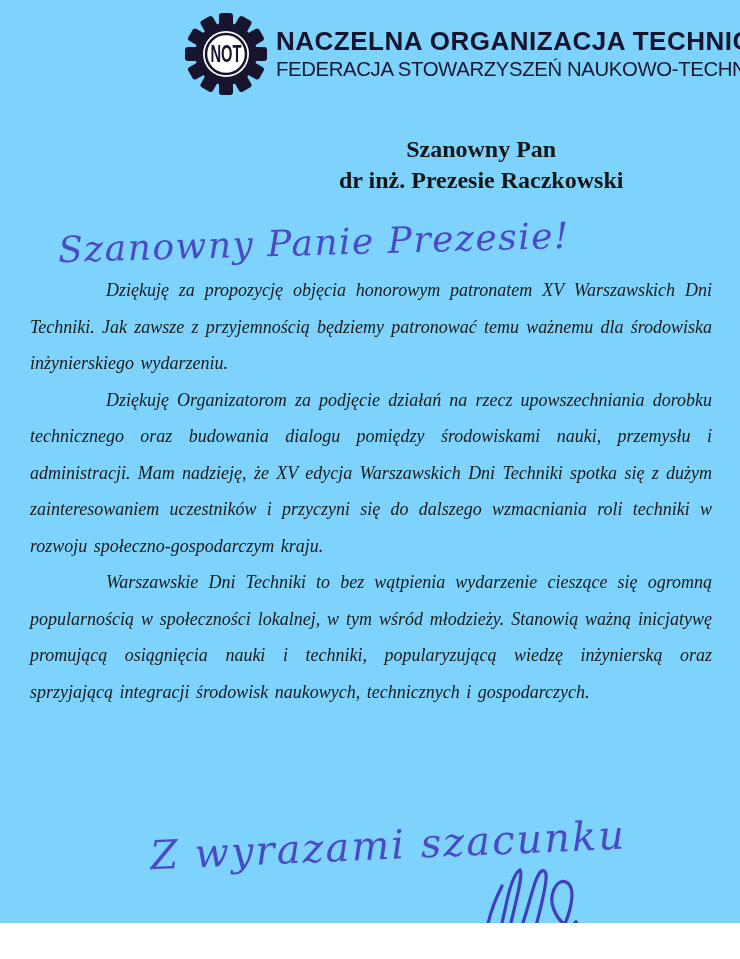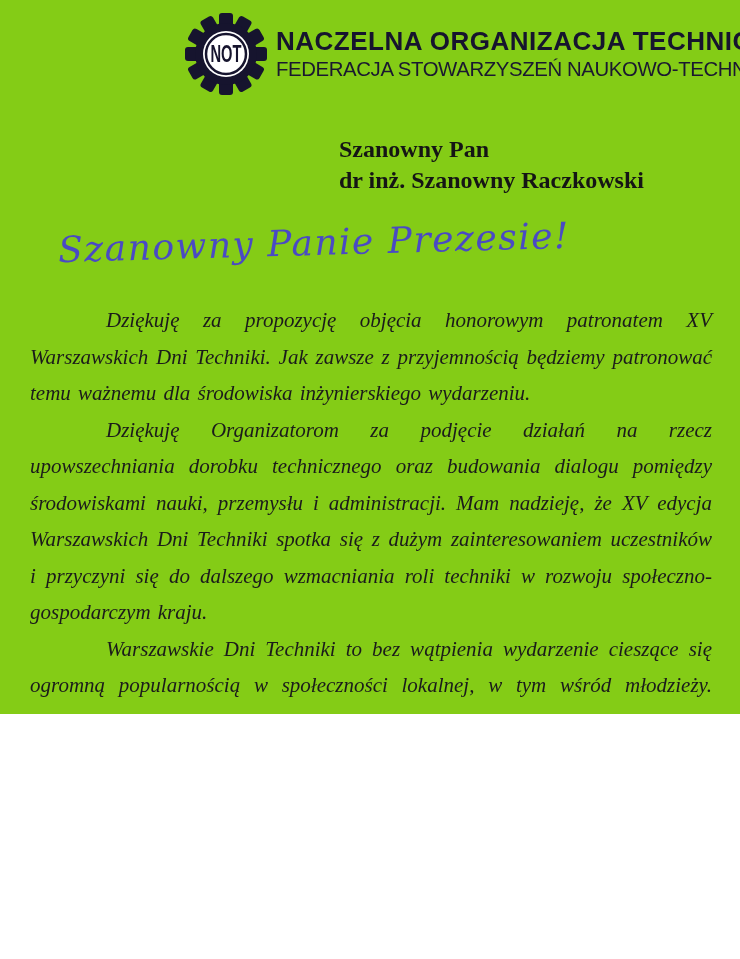--- a/index.html
+++ b/index.html
@@ -3,22 +3,22 @@
 <meta charset="utf-8">
 <style>
   html, body {
     margin: 0;
     padding: 0;
     background: #ffffff;
   }
   .page {
     position: relative;
     width: 740px;
-    height: 714px;
-    background: #84cc16;
+    height: 923px;
+    background: #7dd3fc;
     overflow: hidden;
     font-family: "Liberation Serif", serif;
   }
 
   
   .letterhead {
     position: absolute;
     top: 12px;
     left: 184px;
     display: flex;
@@ -55,20 +55,21 @@
   
   .recipient {
     position: absolute;
     top: 134px;
     left: 339px;
     font-family: "Liberation Serif", serif;
     font-weight: bold;
     font-size: 24px;
     line-height: 31px;
     color: #151515;
+    text-align: center;
   }
 
   
   .handwriting {
     font-family: "DejaVu Serif", serif;
     font-style: italic;
     color: #4a4ac4;
   }
   .greeting-hw {
     position: absolute;
@@ -92,26 +93,26 @@
     position: absolute;
     top: 852px;
     left: 468px;
     width: 120px;
     height: 105px;
   }
 
   
   .body-text {
     position: absolute;
-    top: 302px;
+    top: 272px;
     left: 30px;
     width: 682px;
     font-family: "Liberation Serif", serif;
     font-style: italic;
-    font-size: 21px;
+    font-size: 18px;
     line-height: 36.5px;
     color: #1b1b1b;
     text-align: justify;
   }
   .body-text p {
     margin: 0;
     text-indent: 76px;
     word-spacing: 2px;
   }
 </style>
@@ -142,21 +143,21 @@
       <text x="42" y="50" text-anchor="middle" font-family="Liberation Sans, sans-serif" font-weight="bold" font-size="23" fill="#16142e" textLength="31" lengthAdjust="spacingAndGlyphs">NOT</text>
     </svg>
     <div class="org-block">
       <div class="org-name">NACZELNA ORGANIZACJA TECHNICZNA</div>
       <div class="org-subtitle">FEDERACJA STOWARZYSZEŃ NAUKOWO-TECHNICZNYCH</div>
     </div>
   </div>
 
   <div class="recipient">
     <div>Szanowny Pan</div>
-    <div>dr inż. Szanowny Raczkowski</div>
+    <div>dr inż. Prezesie Raczkowski</div>
   </div>
 
   <div class="handwriting greeting-hw">Szanowny Panie Prezesie!</div>
 
   <div class="body-text">
     <p>Dziękuję za propozycję objęcia honorowym patronatem XV Warszawskich Dni Techniki. Jak zawsze z przyjemnością będziemy patronować temu ważnemu dla środowiska inżynierskiego wydarzeniu.</p>
     <p>Dziękuję Organizatorom za podjęcie działań na rzecz upowszechniania dorobku technicznego oraz budowania dialogu pomiędzy środowiskami nauki, przemysłu i administracji. Mam nadzieję, że XV edycja Warszawskich Dni Techniki spotka się z dużym zainteresowaniem uczestników i przyczyni się do dalszego wzmacniania roli techniki w rozwoju społeczno-gospodarczym kraju.</p>
     <p>Warszawskie Dni Techniki to bez wątpienia wydarzenie cieszące się ogromną popularnością w społeczności lokalnej, w tym wśród młodzieży. Stanowią ważną inicjatywę promującą osiągnięcia nauki i techniki, popularyzującą wiedzę inżynierską oraz sprzyjającą integracji środowisk naukowych, technicznych i gospodarczych.</p>
   </div>
 

